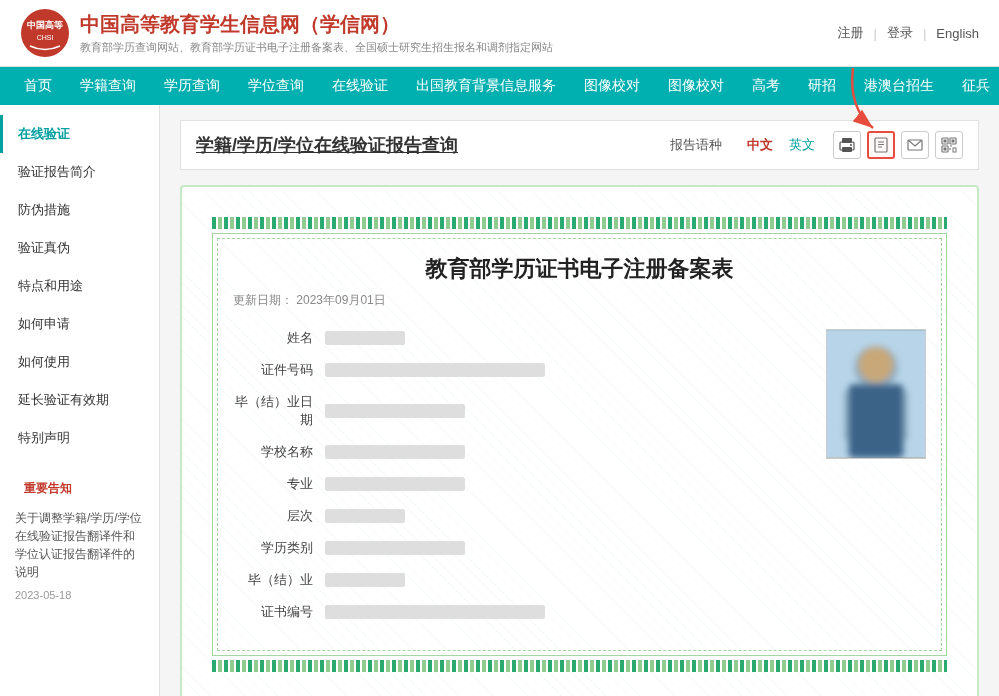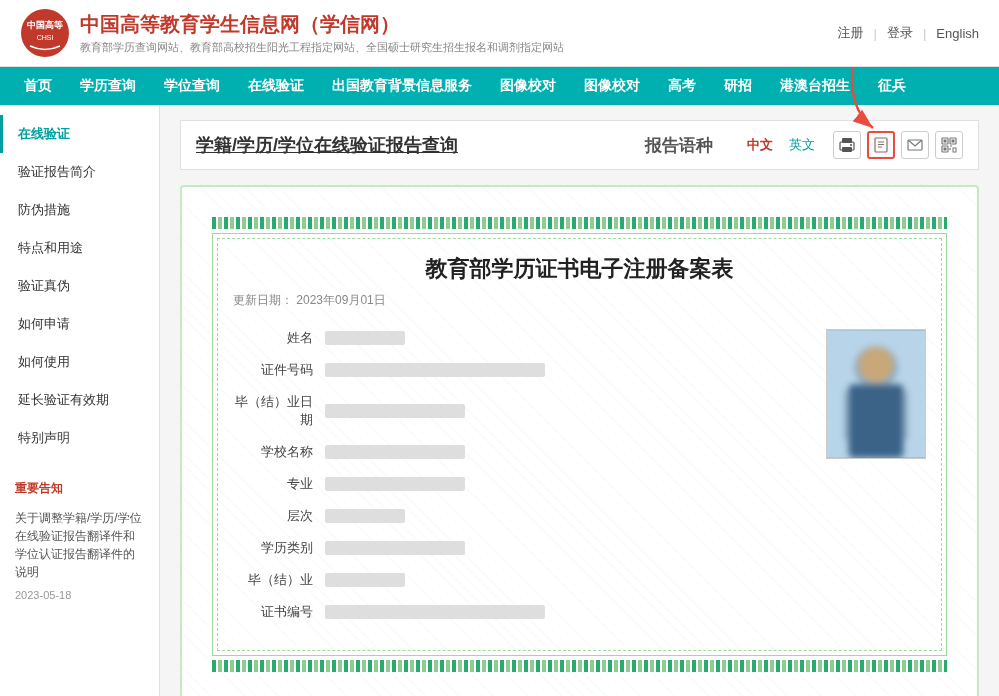--- a/index.html
+++ b/index.html
@@ -10,41 +10,41 @@
     .logo-area { display: flex; align-items: center; gap: 10px; }
     .logo-icon { width: 50px; height: 50px; }
     .header-title-area { }
     .header-main-title { font-size: 20px; font-weight: bold; color: #c0392b; }
     .header-sub-title { font-size: 11px; color: #888; margin-top: 2px; }
     .header-right { margin-left: auto; display: flex; gap: 10px; font-size: 13px; color: #555; align-items: center; }
     .header-right a { color: #555; text-decoration: none; cursor: pointer; }
     .header-divider { color: #ccc; }
 
     
-    .nav { background: #00b0b0; display: flex; align-items: center; padding: 0 10px; font-weight: bold; }
+    .nav { background: #00b0b0; display: flex; align-items: center; padding: 0 10px; }
     .nav-item { color: #fff; padding: 10px 14px; font-size: 14px; cursor: pointer; white-space: nowrap; }
 
     
     .main-layout { display: flex; min-height: calc(100vh - 110px); }
 
     
     .sidebar { width: 160px; background: #fff; border-right: 1px solid #e0e0e0; padding: 10px 0; flex-shrink: 0; }
     .sidebar-item { padding: 10px 15px; font-size: 13px; color: #333; cursor: pointer; border-left: 3px solid transparent; }
     .sidebar-item.active { color: #00a0a0; border-left: 3px solid #00a0a0; font-weight: bold; }
-    .sidebar-section { margin-top: 15px; padding: 8px 15px 4px; font-size: 12px; color: #c0392b; font-weight: bold; }
+    .sidebar-section { margin-top: 15px; padding: 8px 24px 4px; font-size: 12px; color: #c0392b; font-weight: bold; }
     .sidebar-news { padding: 8px 15px; font-size: 12px; color: #555; cursor: pointer; line-height: 1.5; }
     .sidebar-date { font-size: 11px; color: #999; padding: 0 15px 8px; }
 
     
     .content { flex: 1; padding: 15px 20px; }
 
     
     .page-header { display: flex; align-items: center; margin-bottom: 15px; background: #fff; padding: 10px 15px; border: 1px solid #e0e0e0; }
     .page-title { font-size: 18px; font-weight: bold; color: #333; flex: 1; text-decoration: underline; }
-    .report-lang-label { font-size: 17px; color: #555; margin-right: 26px; font-weight: bold; }
+    .report-lang-label { font-size: 13px; color: #555; margin-right: 17px; }
     .lang-btn { font-size: 13px; padding: 2px 8px; cursor: pointer; color: #00a0a0; }
     .lang-btn.active { color: #c0392b; font-weight: bold; }
     .toolbar-icons { display: flex; gap: 6px; margin-left: 10px; align-items: center; }
     .toolbar-icon { width: 28px; height: 28px; border: 1px solid #ccc; display: flex; align-items: center; justify-content: center; cursor: pointer; color: #555; font-size: 14px; border-radius: 3px; position: relative; }
     .toolbar-icon.highlighted { border: 2px solid #e74c3c; background: #fff8f8; }
 
     
     .certificate-wrapper { background: #fff; border: 2px solid #c5e8c5; padding: 30px; border-radius: 4px; position: relative; background-image: repeating-linear-gradient(45deg, rgba(0,150,100,0.03) 0px, rgba(0,150,100,0.03) 1px, transparent 1px, transparent 8px); }
     .cert-border { border: 1px solid #a0d8a0; padding: 20px; position: relative; }
     .cert-border::before { content: ''; position: absolute; top: 4px; left: 4px; right: 4px; bottom: 4px; border: 1px dashed #a0d8a0; pointer-events: none; }
@@ -71,55 +71,56 @@
   <div class="logo-area">
 
     <svg class="logo-icon" viewBox="0 0 50 50">
       <ellipse cx="25" cy="25" rx="24" ry="24" fill="#c0392b"></ellipse>
       <text x="25" y="20" text-anchor="middle" fill="white" font-size="9" font-weight="bold">中国高等</text>
       <text x="25" y="32" text-anchor="middle" fill="white" font-size="7">CHSI</text>
       <path d="M10 38 Q25 45 40 38" stroke="white" stroke-width="1.5" fill="none"></path>
     </svg>
     <div class="header-title-area">
       <div class="header-main-title">中国高等教育学生信息网（学信网）</div>
-      <div class="header-sub-title">教育部学历查询网站、教育部高校招生阳光工程指定网站、全国硕士研究生招生报名和调剂指定网站</div>
+      <div class="header-sub-title">教育部学历查询网站、教育部学历证书电子注册备案表、全国硕士研究生招生报名和调剂指定网站</div>
     </div>
   </div>
   <div class="header-right">
     <a>注册</a>
     <span class="header-divider">|</span>
     <a>登录</a>
     <span class="header-divider">|</span>
     <a>English</a>
   </div>
 </div>
 
 <nav class="nav">
   <div class="nav-item">首页</div>
+  <div class="nav-item">学籍查询</div>
   <div class="nav-item">学历查询</div>
   <div class="nav-item">学位查询</div>
   <div class="nav-item">在线验证</div>
   <div class="nav-item">出国教育背景信息服务</div>
   <div class="nav-item">图像校对</div>
   <div class="nav-item">图像校对</div>
   <div class="nav-item">高考</div>
   <div class="nav-item">研招</div>
   <div class="nav-item">港澳台招生</div>
   <div class="nav-item">征兵</div>
 
 </nav>
 
 <div class="main-layout">
 
   <div class="sidebar">
     <div class="sidebar-item active">在线验证</div>
     <div class="sidebar-item">验证报告简介</div>
     <div class="sidebar-item">防伪措施</div>
+    <div class="sidebar-item">验证真伪</div>
     <div class="sidebar-item">特点和用途</div>
-    <div class="sidebar-item">验证真伪</div>
     <div class="sidebar-item">如何申请</div>
     <div class="sidebar-item">如何使用</div>
     <div class="sidebar-item">延长验证有效期</div>
     <div class="sidebar-item">特别声明</div>
     <div class="sidebar-section">重要告知</div>
     <div class="sidebar-news">关于调整学籍/学历/学位在线验证报告翻译件和学位认证报告翻译件的说明</div>
     <div class="sidebar-date">2023-05-18</div>
   </div>
 
   <div class="content">

